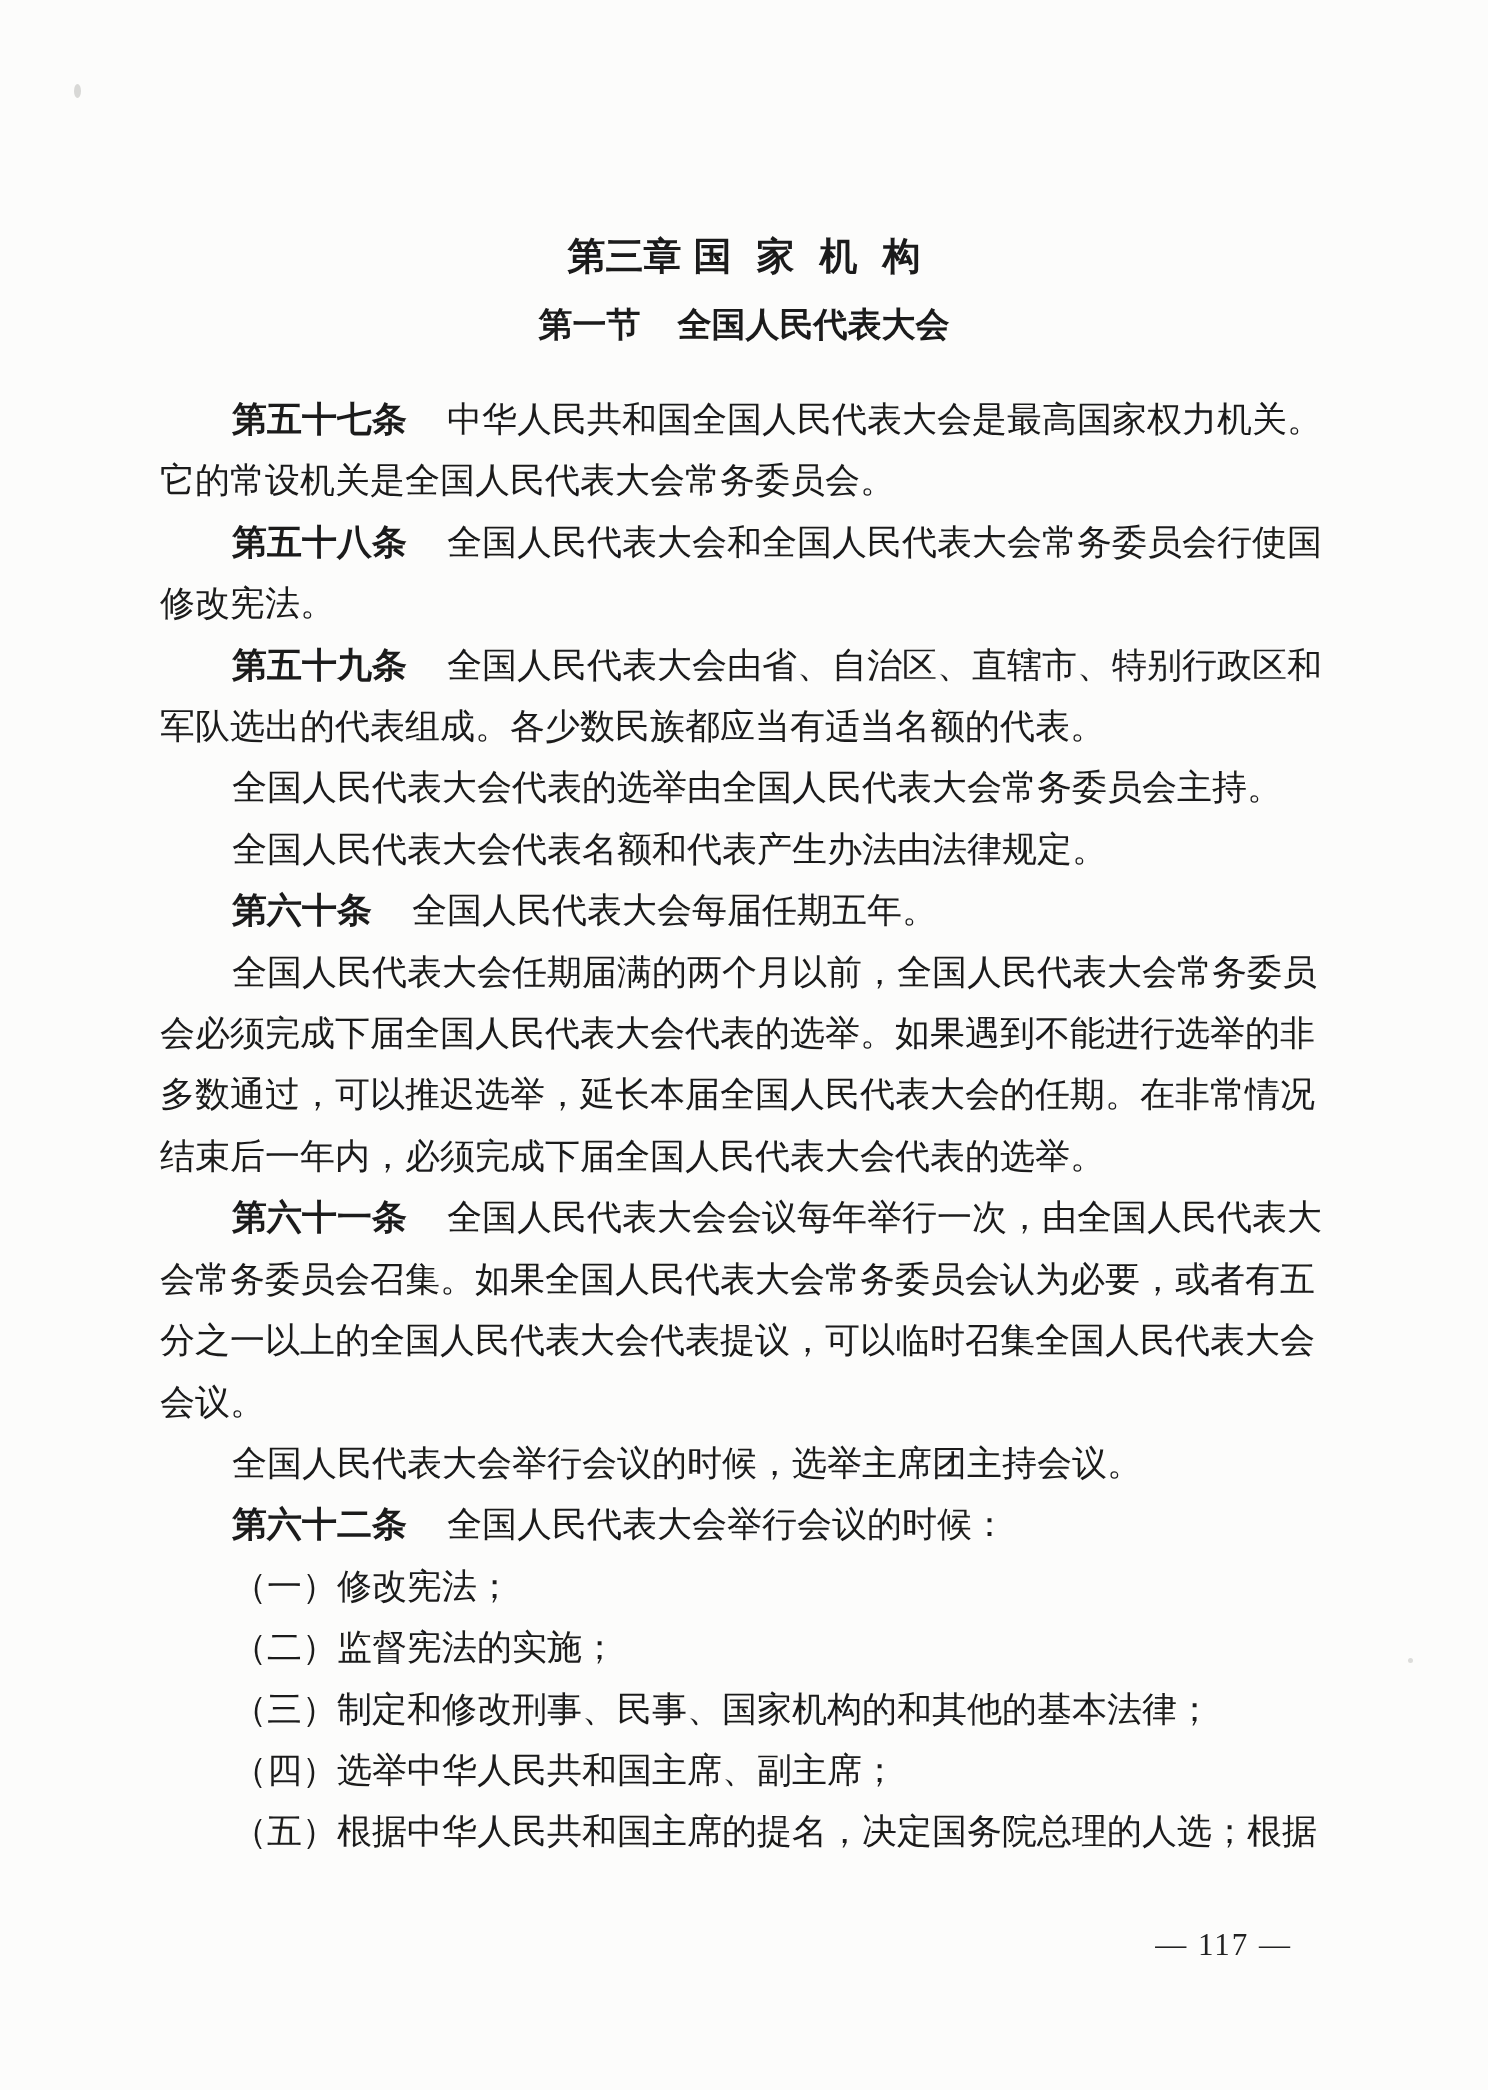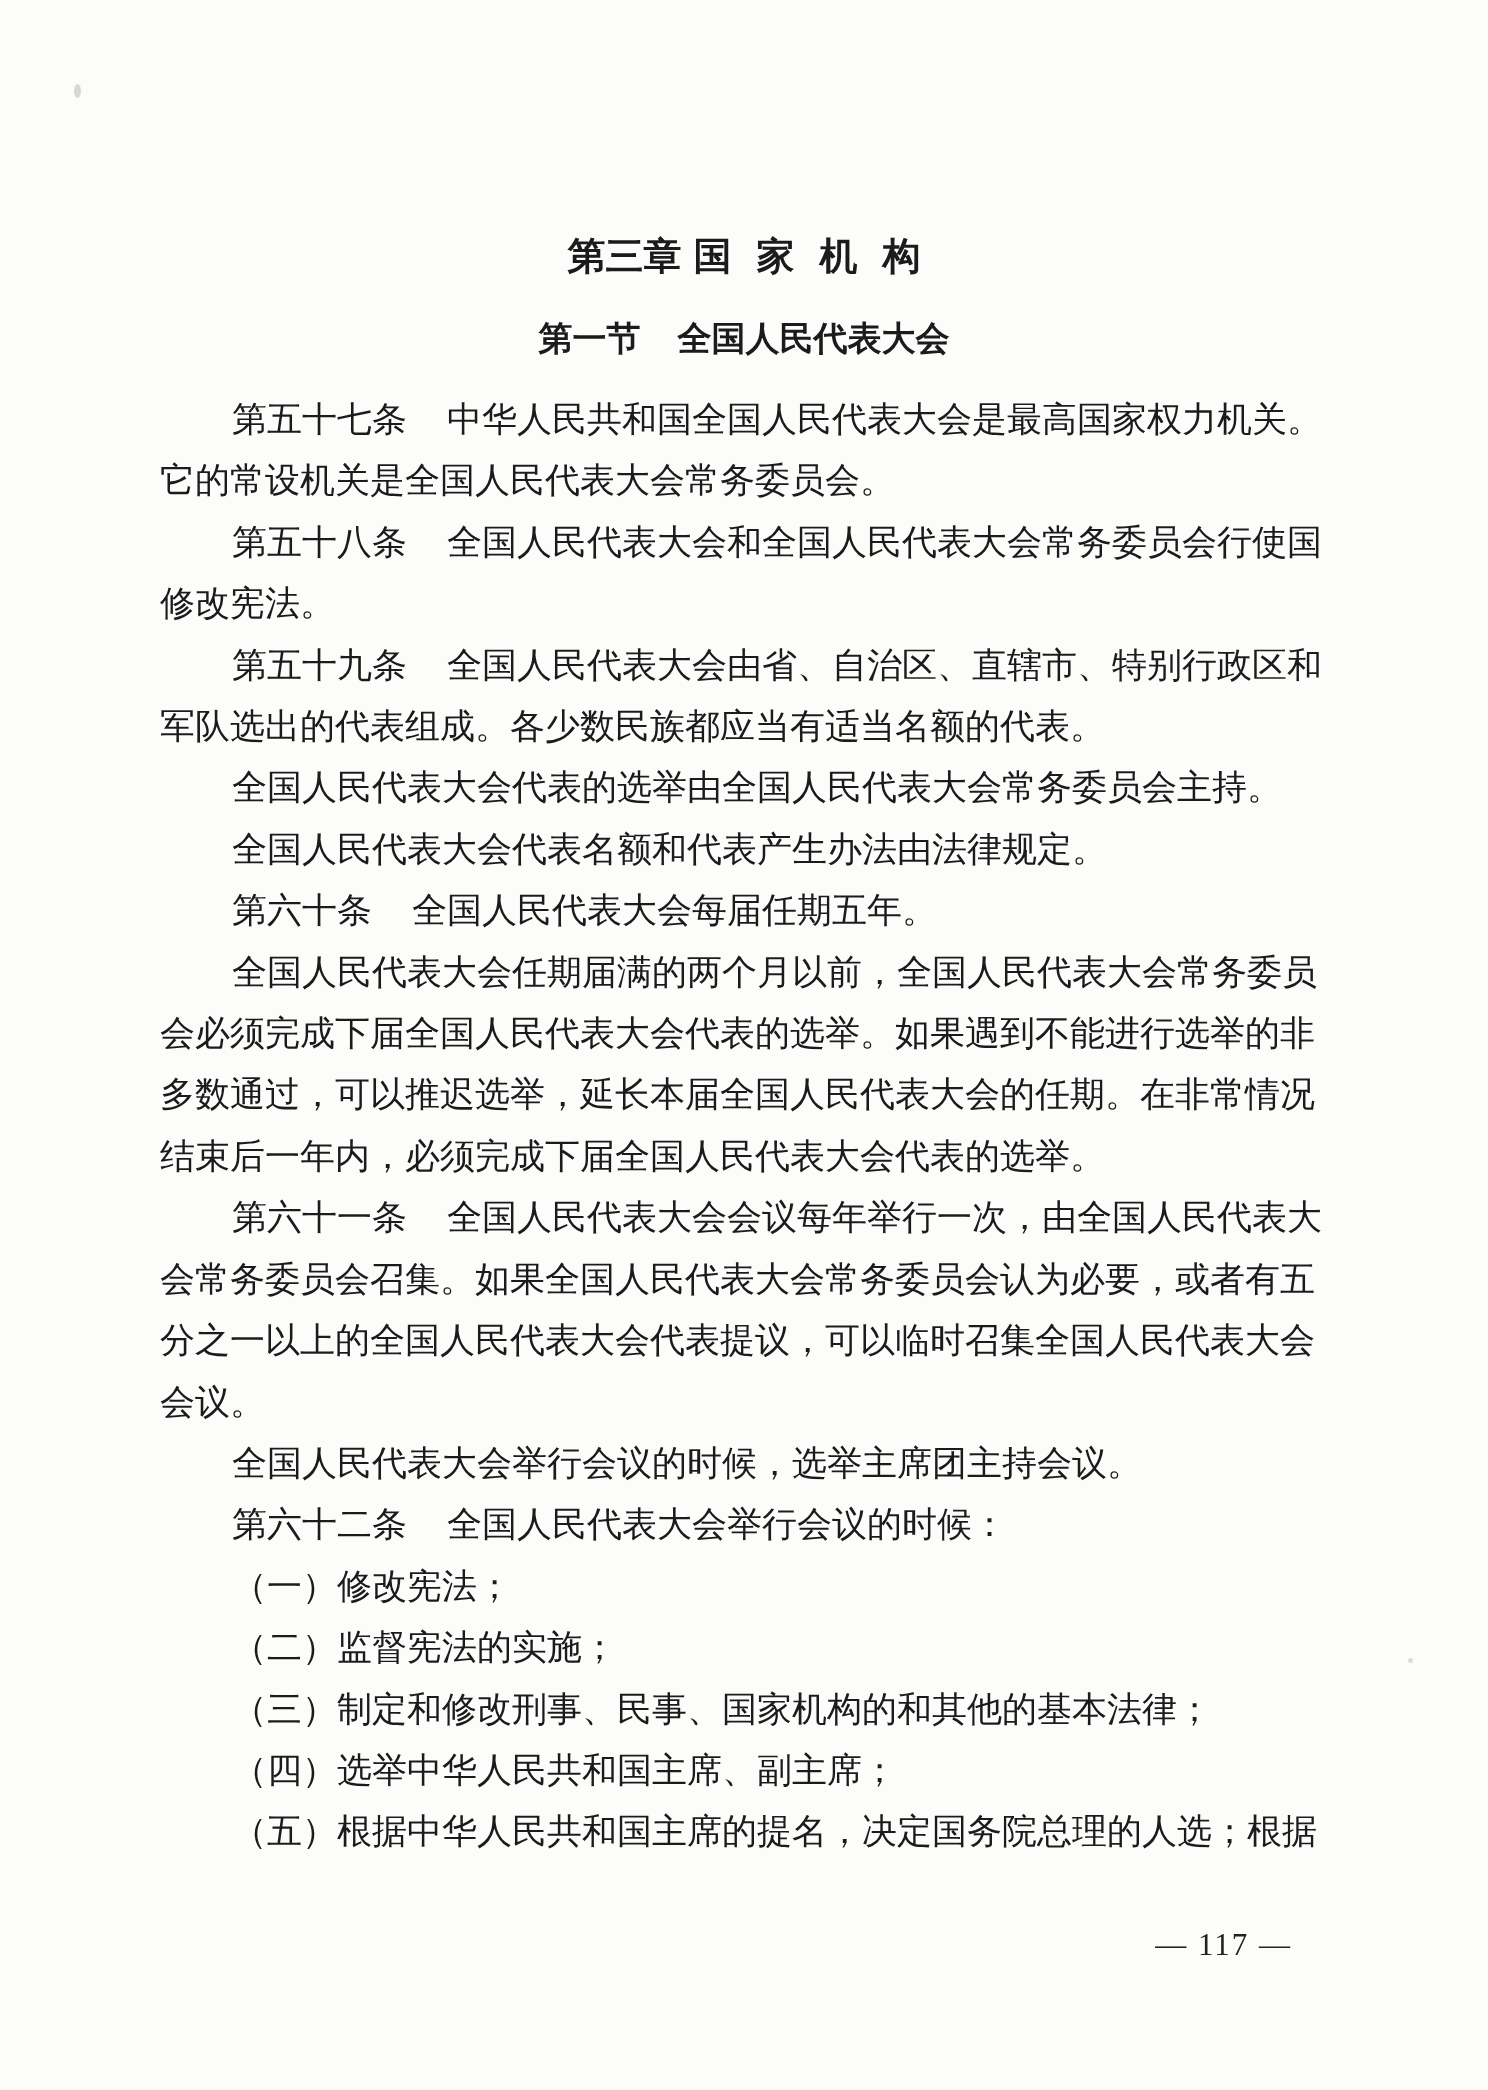--- a/index.html
+++ b/index.html
@@ -17,33 +17,33 @@
   }
   
   .chapter{
     position:absolute;top:233px;left:0;right:0;
     display:flex;justify-content:center;align-items:baseline;gap:12px;
     font-size:38px;font-weight:bold;line-height:46px;
   }
   .chapter .t2{letter-spacing:25px;margin-right:-25px;text-align:center;}
   
   .section{
-    position:absolute;top:317px;left:0;right:0;
+    position:absolute;top:303px;left:0;right:0;
     display:flex;justify-content:center;align-items:baseline;gap:37px;
     font-size:34px;font-weight:600;line-height:44px;
   }
   
   .textblock{
     position:absolute;left:160px;top:389px;width:1166px;
     font-size:35px;line-height:61.4px;
     letter-spacing:0;
   }
   .ln{white-space:nowrap;}
   .ln.ind{text-indent:72px;}
-  .art:not(:empty){font-weight:normal;margin-right:40px;}
+  .art:not(:empty){font-weight:bold;margin-right:40px;}
   
   .pagenum{
     position:absolute;top:1926px;right:196px;
     font-size:31px;line-height:38px;letter-spacing:2px;
     color:#222;
   }
   
   .speck1{position:absolute;left:74px;top:84px;width:7px;height:14px;background:#d8d8d6;border-radius:50%;}
   .speck2{position:absolute;left:1408px;top:1658px;width:5px;height:5px;background:#dcdcda;border-radius:50%;}
 </style>

